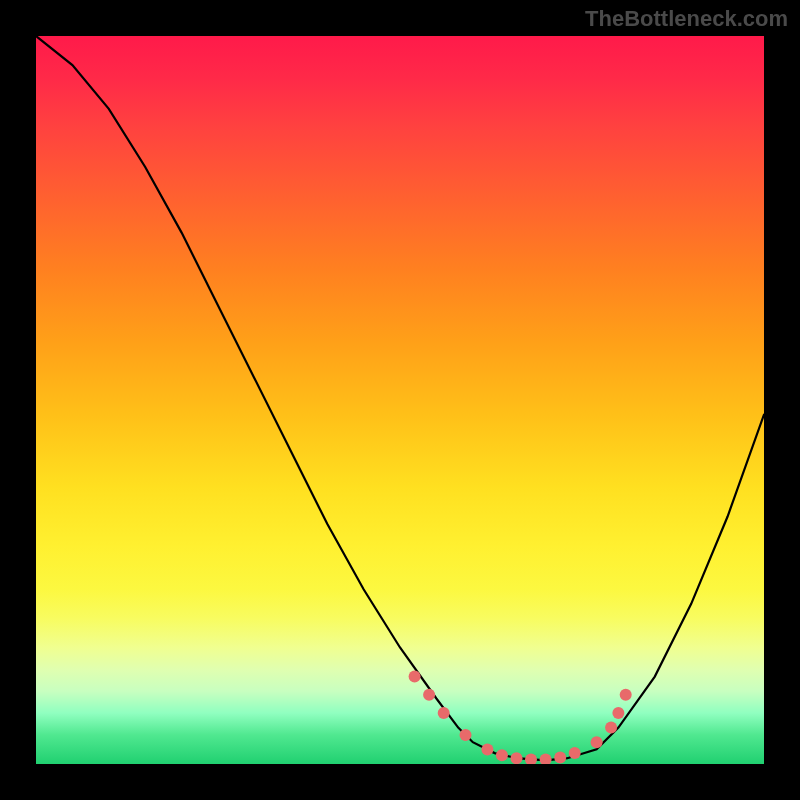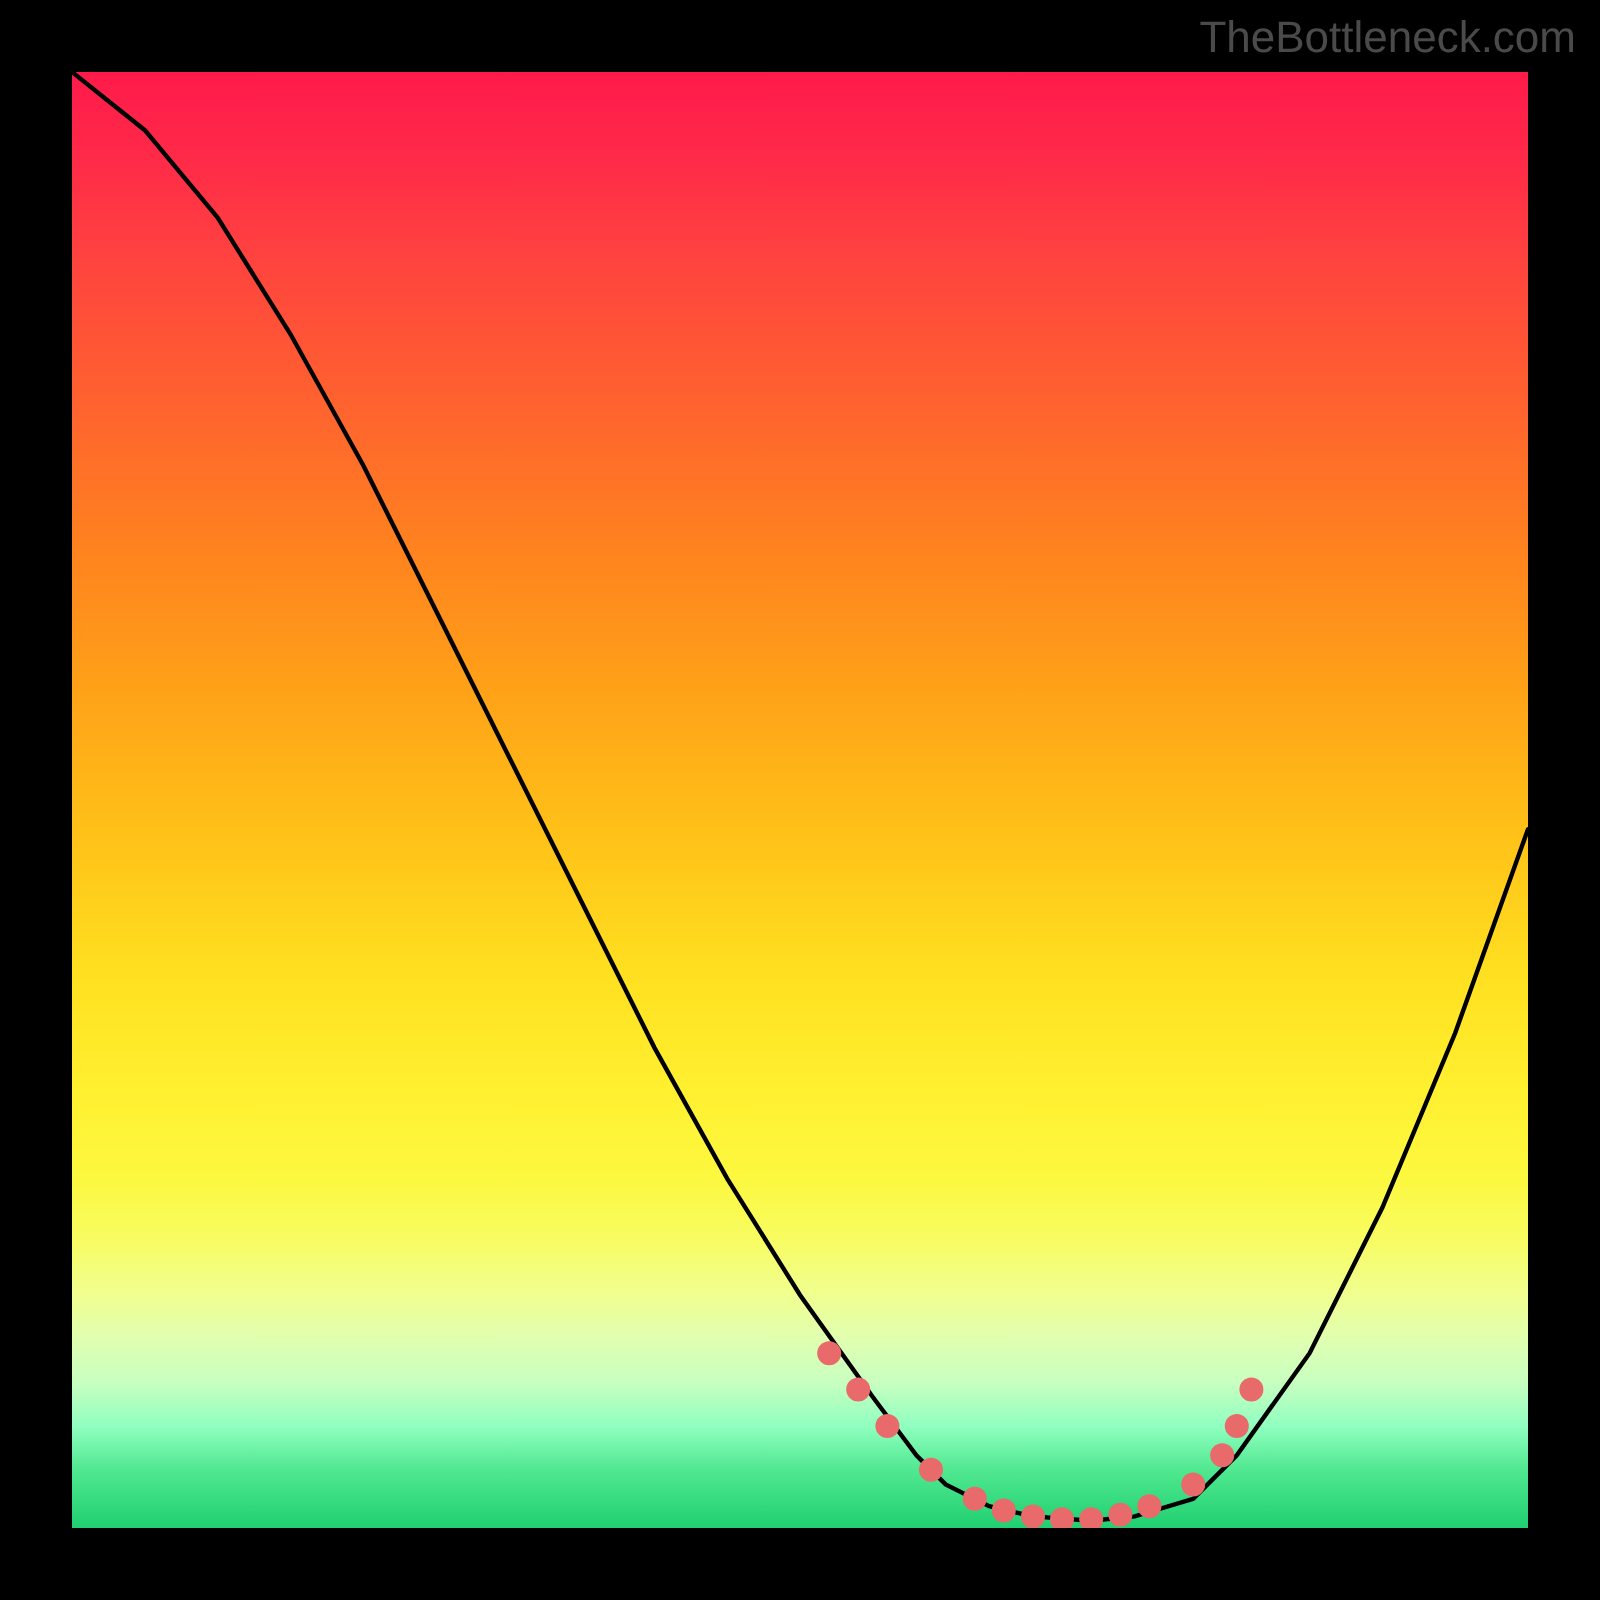--- a/index.html
+++ b/index.html
@@ -9,21 +9,21 @@
     background: #000;
     position: relative;
     font-family: Arial, sans-serif;
   }
   .watermark {
     position: absolute;
     top: 6px;
     right: 12px;
     color: #4a4a4a;
     font-size: 22px;
-    font-weight: 400;
+    font-weight: 700;
     z-index: 10;
   }
   .plot-area {
     position: absolute;
     left: 36px;
     top: 36px;
     width: 728px;
     height: 728px;
     overflow: hidden;
   }

